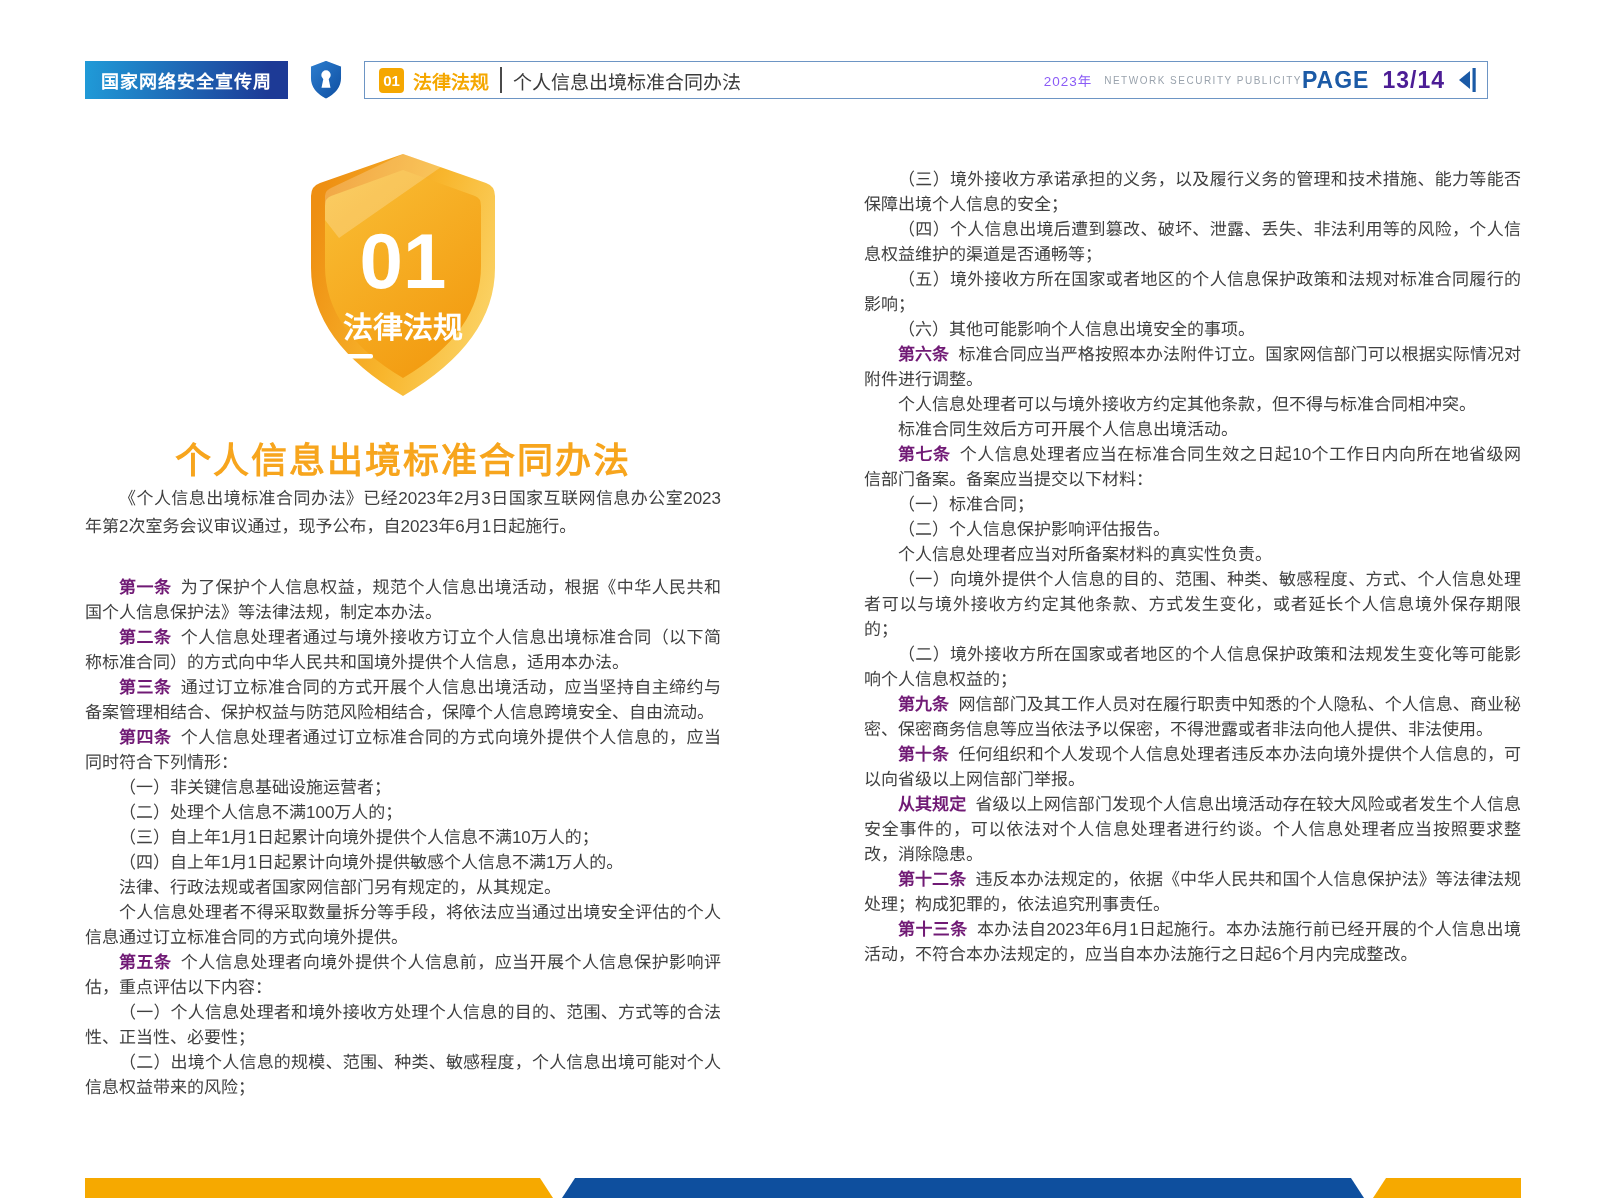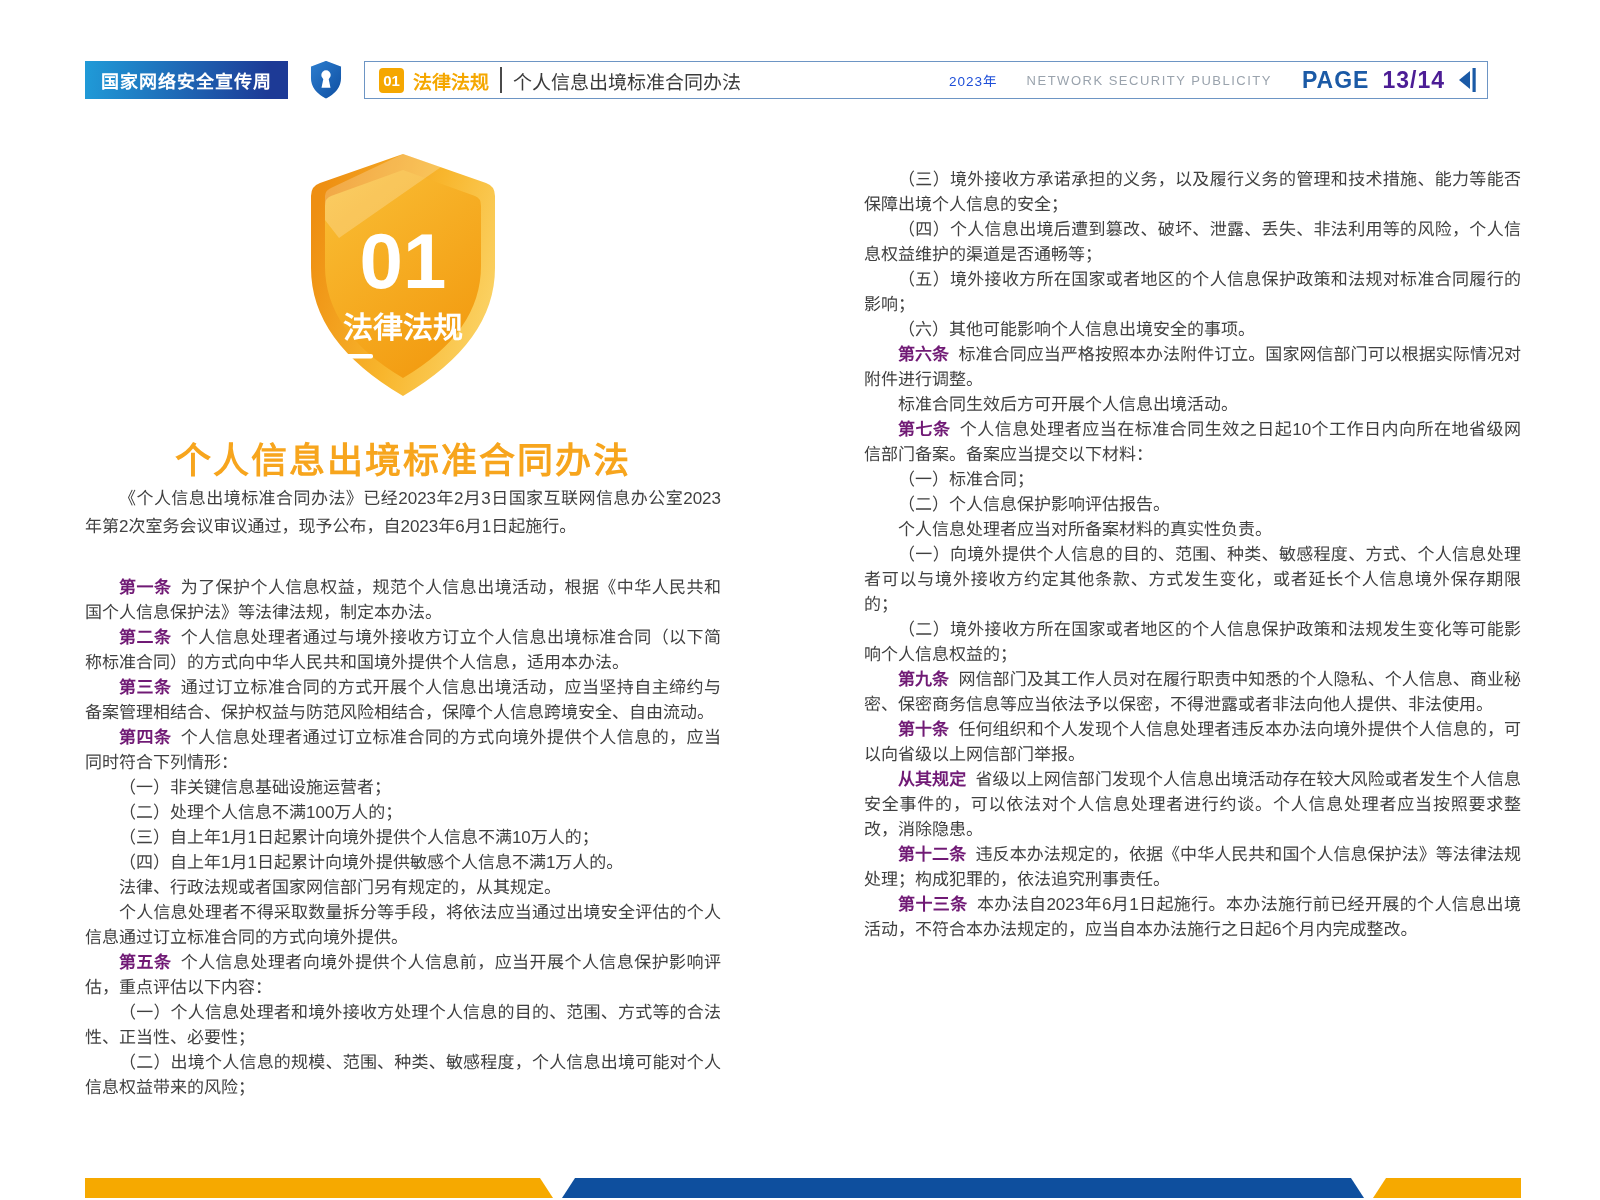--- a/index.html
+++ b/index.html
@@ -29,23 +29,23 @@
   }
   .chapter-badge {
     width:25px; height:25px; border-radius:4px; background:#F5A700;
     color:#ffffff; font-weight:700; font-size:15px;
     display:flex; align-items:center; justify-content:center; flex:0 0 auto;
   }
   .chapter-label { color:#F5A700; font-weight:700; font-size:19px; margin-left:9px; white-space:nowrap; }
   .title-divider { width:2px; height:26px; background:#4a4a4a; margin:0 11px; flex:0 0 auto; }
   .doc-title { color:#3a3a3a; font-size:19px; white-space:nowrap; }
   .hdr-right { margin-left:auto; display:flex; align-items:center; white-space:nowrap; }
-  .hdr-year { color:#1d4ed8; font-size:13.5px; letter-spacing:1px;text-align:center; }
-  .hdr-publicity { color:#9aa3ad; font-size:13px; letter-spacing:1.5px; margin-left:29px; }
-  .page-label { color:#1B5AA6; font-weight:700; font-size:23px; letter-spacing:1px; margin-left:30px; }
+  .hdr-year { color:#8b5cf6; font-size:13.5px; letter-spacing:1px;text-align:center; }
+  .hdr-publicity { color:#9aa3ad; font-size:10px; letter-spacing:1.5px; margin-left:12px; }
+  .page-label { color:#1B5AA6; font-weight:700; font-size:23px; letter-spacing:1px; }
   .page-value { color:#4c1d95; font-weight:700; font-size:23px; letter-spacing:1px; margin-left:13px; }
   .page-back { margin-left:10px; display:flex; align-items:center; cursor:pointer; }
 
   
   .col-left  { position:absolute; left:85px;  top:112px; width:636px; }
   .col-right { position:absolute; left:864px; top:133px; width:657px; }
 
   .shield-badge { display:block; width:200px; height:250px; margin:38px auto 0; }
 
   .main-title {
@@ -169,20 +169,21 @@
       </div>
   </div>
 
   <div class="col-right">
     <div class="paras" id="right-paras">
         <p class="body-para">（三）境外接收方承诺承担的义务，以及履行义务的管理和技术措施、能力等能否保障出境个人信息的安全；</p>
         <p class="body-para">（四）个人信息出境后遭到篡改、破坏、泄露、丢失、非法利用等的风险，个人信息权益维护的渠道是否通畅等；</p>
         <p class="body-para">（五）境外接收方所在国家或者地区的个人信息保护政策和法规对标准合同履行的影响；</p>
         <p class="body-para">（六）其他可能影响个人信息出境安全的事项。</p>
         <p class="body-para"><strong>第六条</strong>标准合同应当严格按照本办法附件订立。国家网信部门可以根据实际情况对附件进行调整。</p>
+        <p class="body-para">个人信息处理者可以与境外接收方约定其他条款，但不得与标准合同相冲突。</p>
         <p class="body-para">标准合同生效后方可开展个人信息出境活动。</p>
         <p class="body-para"><strong>第七条</strong>个人信息处理者应当在标准合同生效之日起10个工作日内向所在地省级网信部门备案。备案应当提交以下材料：</p>
         <p class="body-para">（一）标准合同；</p>
         <p class="body-para">（二）个人信息保护影响评估报告。</p>
         <p class="body-para">个人信息处理者应当对所备案材料的真实性负责。</p>
         <p class="body-para">（一）向境外提供个人信息的目的、范围、种类、敏感程度、方式、个人信息处理者可以与境外接收方约定其他条款、方式发生变化，或者延长个人信息境外保存期限的；</p>
         <p class="body-para">（二）境外接收方所在国家或者地区的个人信息保护政策和法规发生变化等可能影响个人信息权益的；</p>
         <p class="body-para"><strong>第九条</strong>网信部门及其工作人员对在履行职责中知悉的个人隐私、个人信息、商业秘密、保密商务信息等应当依法予以保密，不得泄露或者非法向他人提供、非法使用。</p>
         <p class="body-para"><strong>第十条</strong>任何组织和个人发现个人信息处理者违反本办法向境外提供个人信息的，可以向省级以上网信部门举报。</p>
         <p class="body-para"><strong>从其规定</strong>省级以上网信部门发现个人信息出境活动存在较大风险或者发生个人信息安全事件的，可以依法对个人信息处理者进行约谈。个人信息处理者应当按照要求整改，消除隐患。</p>

